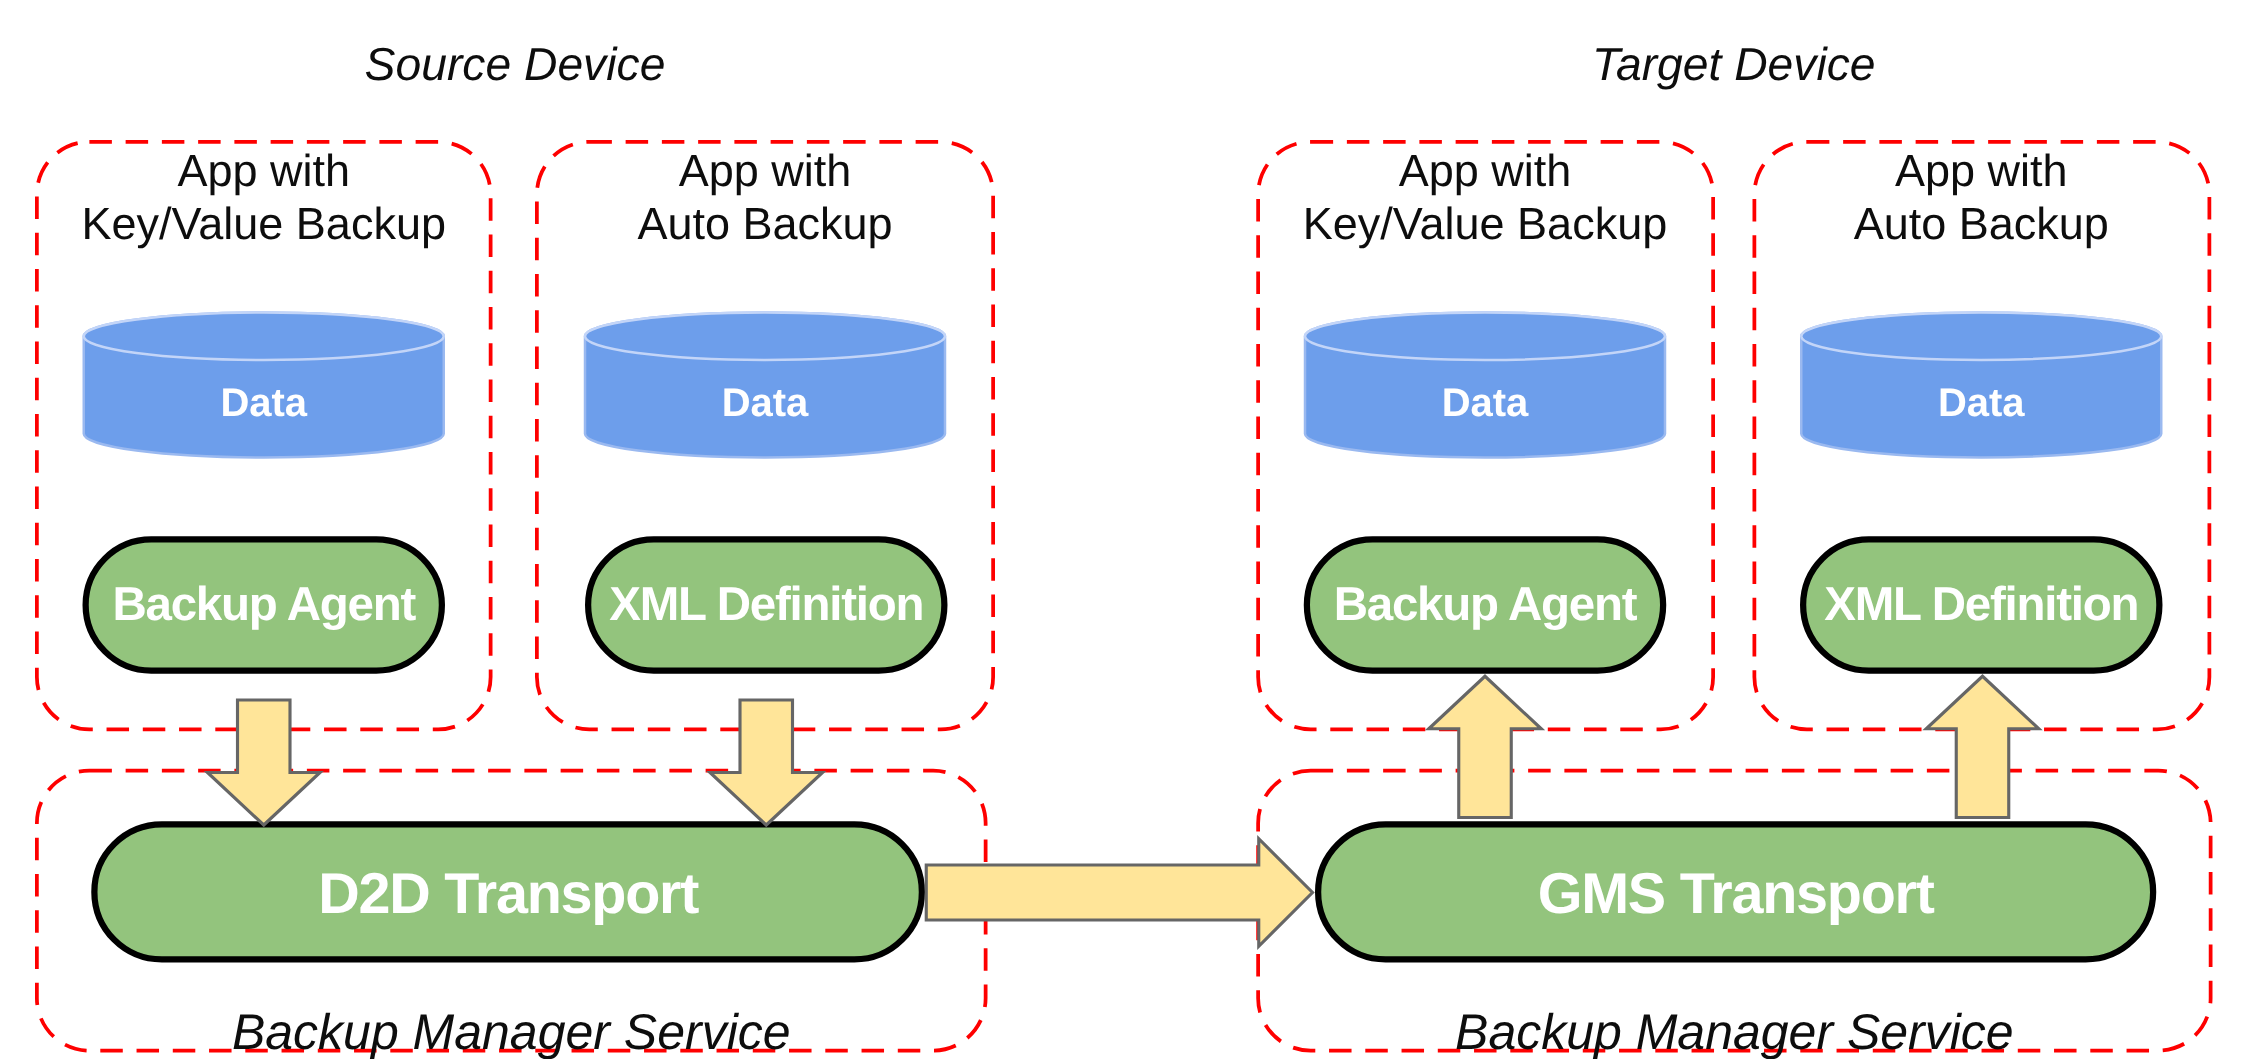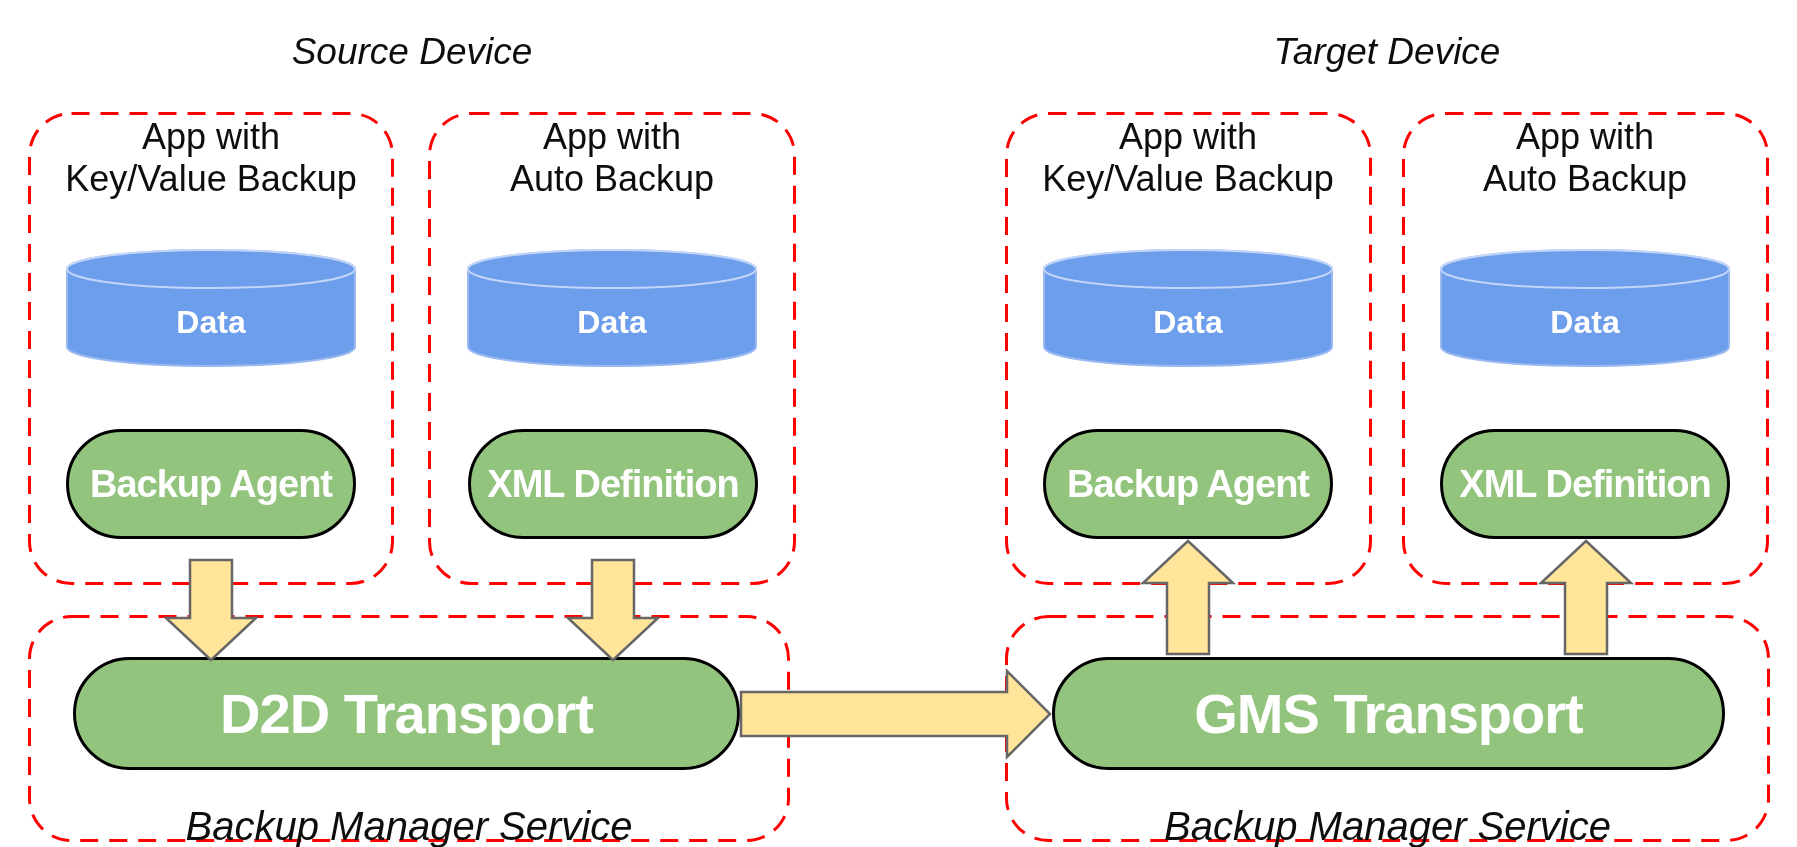--- a/index.html
+++ b/index.html
@@ -32,28 +32,28 @@
   .cylinder svg{position:absolute;left:0;top:0;}
   .cylinder-label{
     position:absolute;left:0;right:0;top:36px;bottom:8px;
     display:flex;align-items:center;justify-content:center;
     font-size:32px;font-weight:bold;color:#ffffff;
   }
 
   .capsule{
     position:absolute;
     background:#93c47d;
-    border:3px solid #000000;
+    border:5px solid #000000;
     border-radius:999px;
     box-sizing:border-box;
     display:flex;align-items:center;justify-content:center;
     color:#ffffff;font-weight:bold;
   }
   .capsule.small{width:290px;height:110px;top:409px;font-size:38px;letter-spacing:-1px;}
-  .capsule.large{top:637px;height:113px;font-size:56px;letter-spacing:-1px;}
+  .capsule.large{top:637px;height:113px;font-size:46px;letter-spacing:-1px;}
 
   .service-label{
     position:absolute;top:782px;height:48px;
     display:flex;align-items:center;justify-content:center;
     font-size:40px;font-style:italic;color:#0d0d0d;
   }
 </style>
 </head>
 <body>
 

